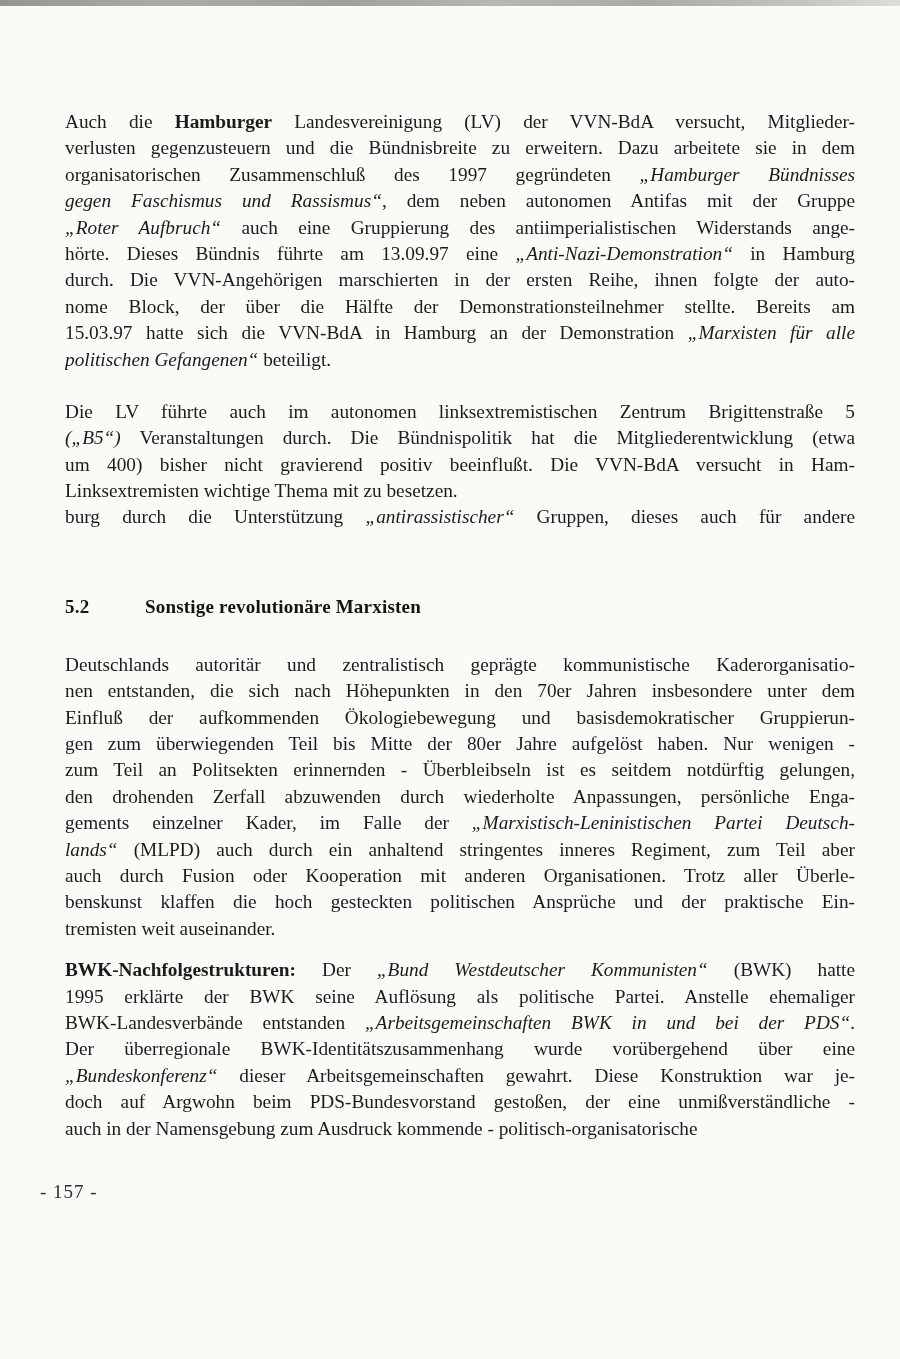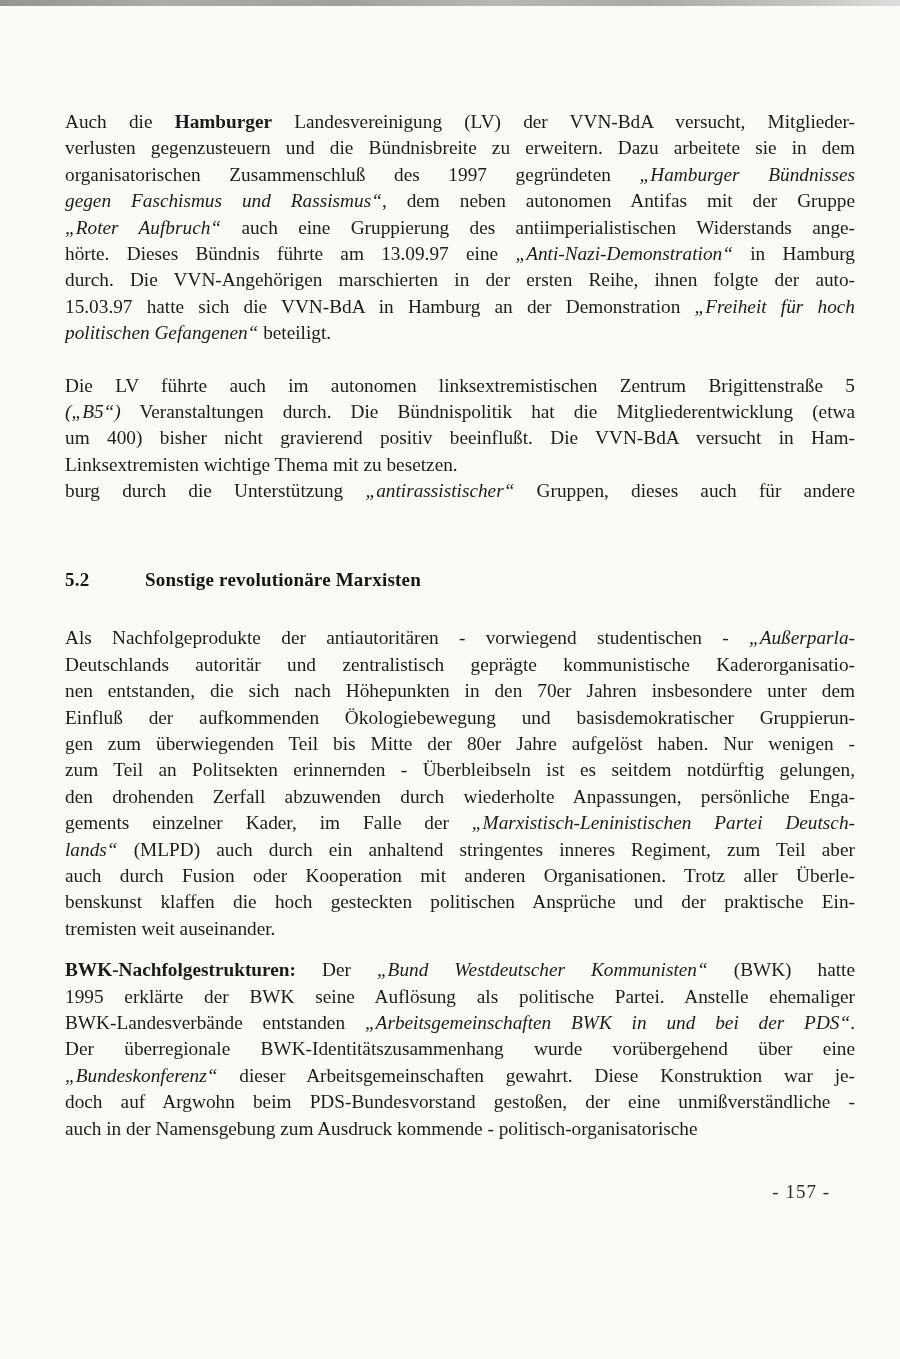--- a/index.html
+++ b/index.html
@@ -44,21 +44,21 @@
     margin: 60px 0 0 0;
     font-size: 19px;
     line-height: 31px;
     font-weight: bold;
     color: #141414;
     letter-spacing: .2px;
   }
   .h-num { display: inline-block; width: 80px; }
   .page-number {
     margin-top: 37px;
-    text-align: right;
+    text-align: left;
     transform: translateX(-25px);
     font-size: 19px;
     color: #2e2e2e;
     letter-spacing: 1px;
   }
 </style>
 </head>
 <body>
 
 <div class="scan-bar"></div>
@@ -66,39 +66,39 @@
 <main class="page">
   <section id="paras-top">
       <div class="paragraph">
         <div class="line"><span class="seg-normal">Auch die </span><span class="seg-bold">Hamburger</span><span class="seg-normal"> Landesvereinigung (LV) der VVN-BdA versucht, Mitglieder-</span></div>
         <div class="line"><span class="seg-normal">verlusten gegenzusteuern und die Bündnisbreite zu erweitern. Dazu arbeitete sie in dem</span></div>
         <div class="line"><span class="seg-normal">organisatorischen Zusammenschluß des 1997 gegründeten </span><span class="seg-italic">„Hamburger Bündnisses</span></div>
         <div class="line"><span class="seg-italic">gegen Faschismus und Rassismus“</span><span class="seg-normal">, dem neben autonomen Antifas mit der Gruppe</span></div>
         <div class="line"><span class="seg-italic">„Roter Aufbruch“</span><span class="seg-normal"> auch eine Gruppierung des antiimperialistischen Widerstands ange-</span></div>
         <div class="line"><span class="seg-normal">hörte. Dieses Bündnis führte am 13.09.97 eine </span><span class="seg-italic">„Anti-Nazi-Demonstration“</span><span class="seg-normal"> in Hamburg</span></div>
         <div class="line"><span class="seg-normal">durch. Die VVN-Angehörigen marschierten in der ersten Reihe, ihnen folgte der auto-</span></div>
-        <div class="line"><span class="seg-normal">15.03.97 hatte sich die VVN-BdA in Hamburg an der Demonstration </span><span class="seg-italic">„Freiheit für hoch</span></div>
+        <div class="line"><span class="seg-normal">nome Block, der über die Hälfte der Demonstrationsteilnehmer stellte. Bereits am</span></div>
+        <div class="line"><span class="seg-normal">15.03.97 hatte sich die VVN-BdA in Hamburg an der Demonstration </span><span class="seg-italic">„Marxisten für alle</span></div>
         <div class="line last"><span class="seg-italic">politischen Gefangenen“</span><span class="seg-normal"> beteiligt.</span></div>
       </div>
       <div class="paragraph">
         <div class="line"><span class="seg-normal">Die LV führte auch im autonomen linksextremistischen Zentrum Brigittenstraße 5</span></div>
         <div class="line"><span class="seg-italic">(„B5“)</span><span class="seg-normal"> Veranstaltungen durch. Die Bündnispolitik hat die Mitgliederentwicklung (etwa</span></div>
         <div class="line"><span class="seg-normal">um 400) bisher nicht gravierend positiv beeinflußt. Die VVN-BdA versucht in Ham-</span></div>
         <div class="line last"><span class="seg-normal">Linksextremisten wichtige Thema mit zu besetzen.</span></div>
         <div class="line"><span class="seg-normal">burg durch die Unterstützung </span><span class="seg-italic">„antirassistischer“</span><span class="seg-normal"> Gruppen, dieses auch für andere</span></div>
       </div>
     </section>
 
   <h2 class="heading">
     <span class="h-num">5.2</span><span class="h-title">Sonstige revolutionäre Marxisten</span>
   </h2>
 
   <section id="paras-bottom">
       <div class="paragraph">
-        <div class="line"><span class="seg-normal">Als Nachfolgeprodukte der antiautoritären - vorwiegend studentischen - </span><span class="seg-italic">„Außerparla-</span></div>
         <div class="line"><span class="seg-normal">Deutschlands autoritär und zentralistisch geprägte kommunistische Kaderorganisatio-</span></div>
         <div class="line"><span class="seg-normal">nen entstanden, die sich nach Höhepunkten in den 70er Jahren insbesondere unter dem</span></div>
         <div class="line"><span class="seg-normal">Einfluß der aufkommenden Ökologiebewegung und basisdemokratischer Gruppierun-</span></div>
         <div class="line"><span class="seg-normal">gen zum überwiegenden Teil bis Mitte der 80er Jahre aufgelöst haben. Nur wenigen -</span></div>
         <div class="line"><span class="seg-normal">zum Teil an Politsekten erinnernden - Überbleibseln ist es seitdem notdürftig gelungen,</span></div>
         <div class="line"><span class="seg-normal">den drohenden Zerfall abzuwenden durch wiederholte Anpassungen, persönliche Enga-</span></div>
         <div class="line"><span class="seg-normal">gements einzelner Kader, im Falle der </span><span class="seg-italic">„Marxistisch-Leninistischen Partei Deutsch-</span></div>
         <div class="line"><span class="seg-italic">lands“</span><span class="seg-normal"> (MLPD) auch durch ein anhaltend stringentes inneres Regiment, zum Teil aber</span></div>
         <div class="line"><span class="seg-normal">auch durch Fusion oder Kooperation mit anderen Organisationen. Trotz aller Überle-</span></div>
         <div class="line"><span class="seg-normal">benskunst klaffen die hoch gesteckten politischen Ansprüche und der praktische Ein-</span></div>

